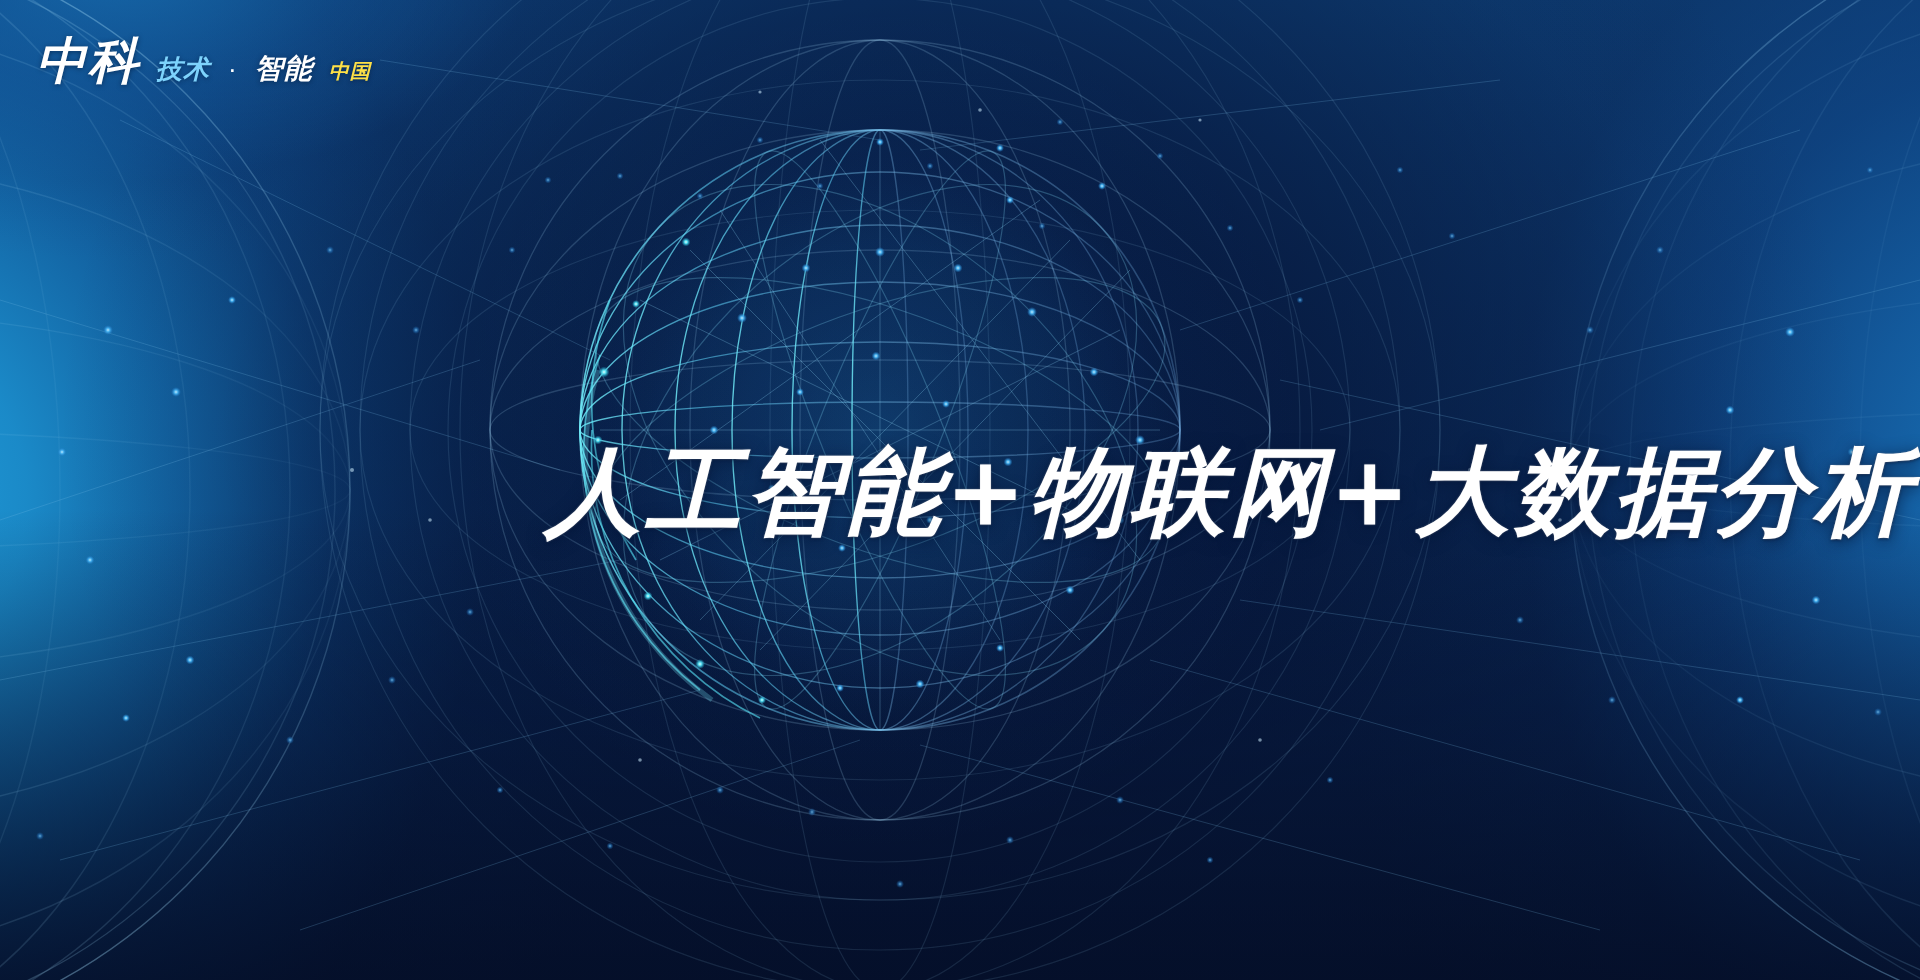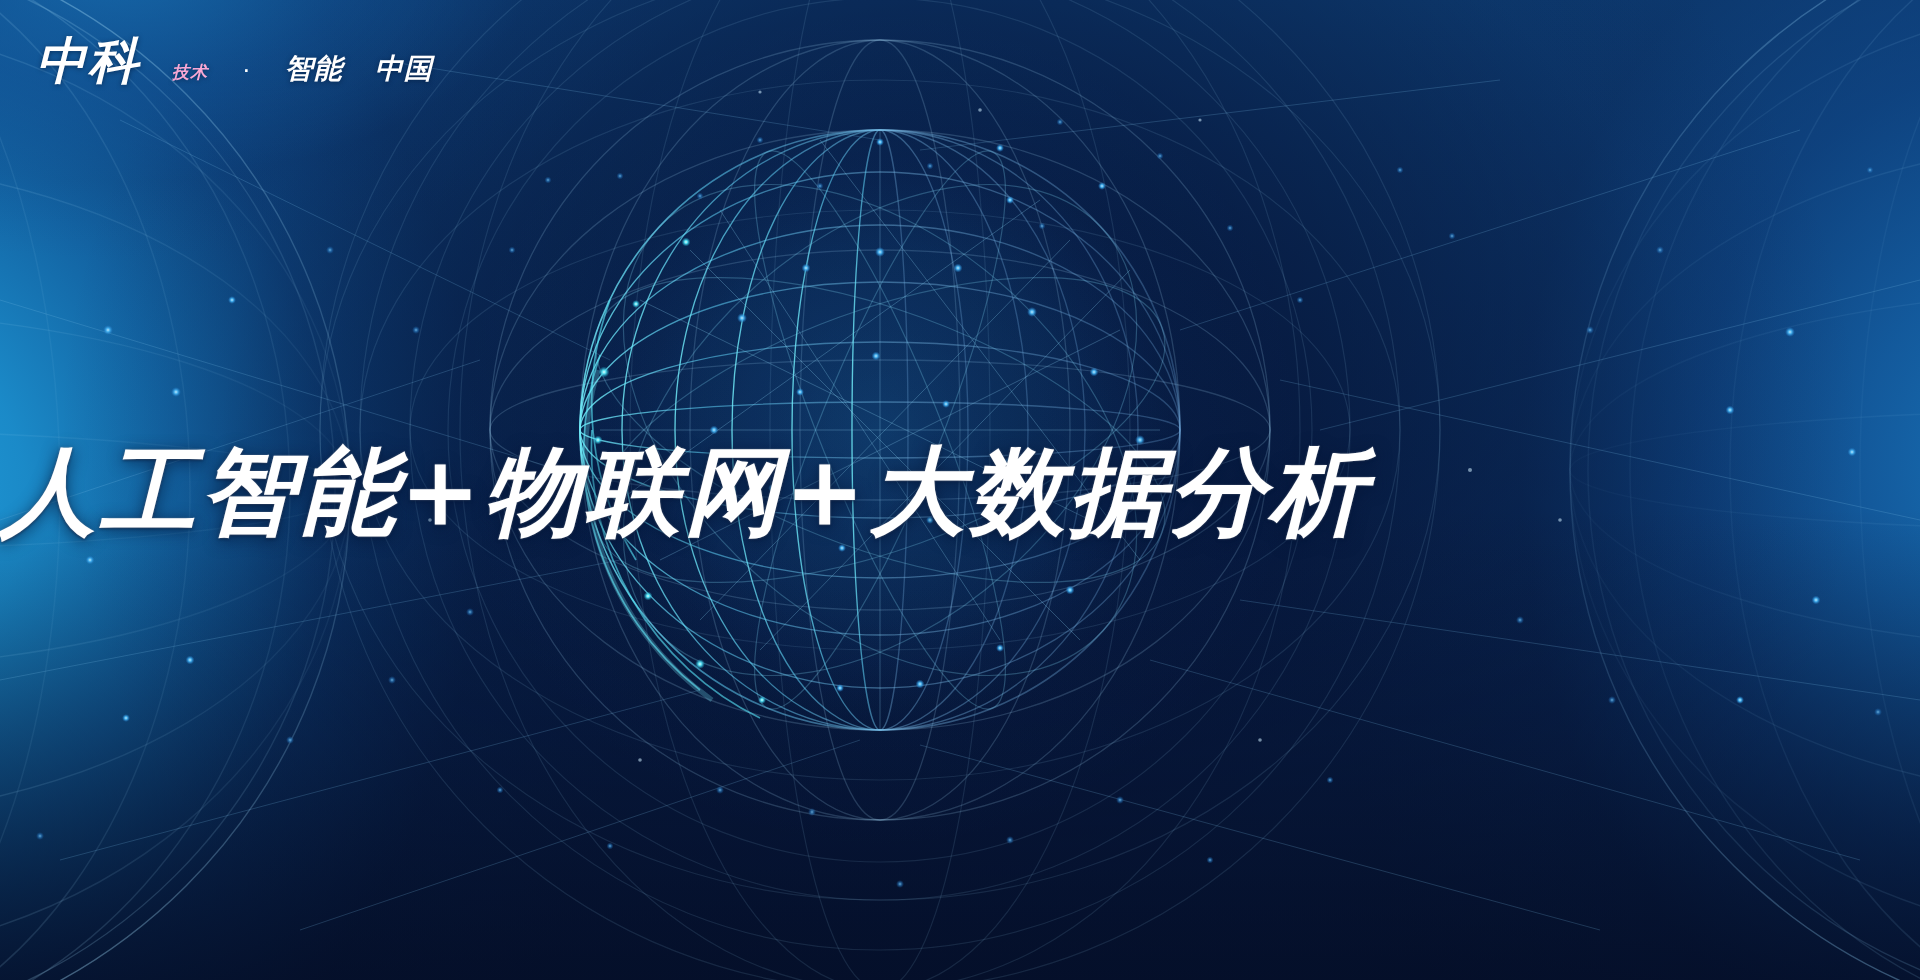--- a/index.html
+++ b/index.html
@@ -110,40 +110,40 @@
     pointer-events: none;
   }
 
   
   #logo {
     position: absolute;
     left: 36px;
     top: 36px;
     display: flex;
     align-items: baseline;
-    gap: 32px;
+    gap: 16px;
     white-space: nowrap;
     user-select: none;
   }
   #logo-main {
     font-family: "DejaVu Serif", serif;
     font-size: 50px;
     font-weight: 700;
     font-style: italic;
     color: #ffffff;
     letter-spacing: 2px;
     line-height: 1;
     text-shadow: 0 1px 5px rgba(3,20,48,0.55);
   }
   #logo-sub {
     font-family: "DejaVu Serif", serif;
-    font-size: 17px;
+    font-size: 26px;
     font-weight: 700;
     font-style: italic;
-    color: #f9a8d4;
+    color: #7dd3fc;
     line-height: 1;
     letter-spacing: 1px;
     text-shadow: 0 1px 4px rgba(3,20,48,0.5);
   }
   #logo-dot {
     font-size: 26px;
     color: #ffffff;
     line-height: 1;
     margin: 0 2px;
   }
@@ -152,36 +152,36 @@
     font-size: 28px;
     font-weight: 700;
     font-style: italic;
     color: #ffffff;
     line-height: 1;
     letter-spacing: 1px;
     text-shadow: 0 1px 5px rgba(3,20,48,0.55);
   }
   #logo-sub3 {
     font-family: "DejaVu Serif", serif;
-    font-size: 28px;
+    font-size: 20px;
     font-weight: 700;
     font-style: italic;
-    color: #ffffff;
+    color: #fde047;
     line-height: 1;
     letter-spacing: 1px;
     text-shadow: 0 1px 4px rgba(3,20,48,0.5);
   }
 
   
   #headline-wrap {
     position: absolute;
     left: 0;
     right: 6px;
     top: 440px;
-    text-align: left;
+    text-align: right;
     user-select: none;
   }
   #headline {
     display: inline-block;
     font-family: "DejaVu Serif", serif;
     font-size: 96px;
     font-weight: 700;
     font-style: italic;
     color: #ffffff;
     letter-spacing: 4px;

